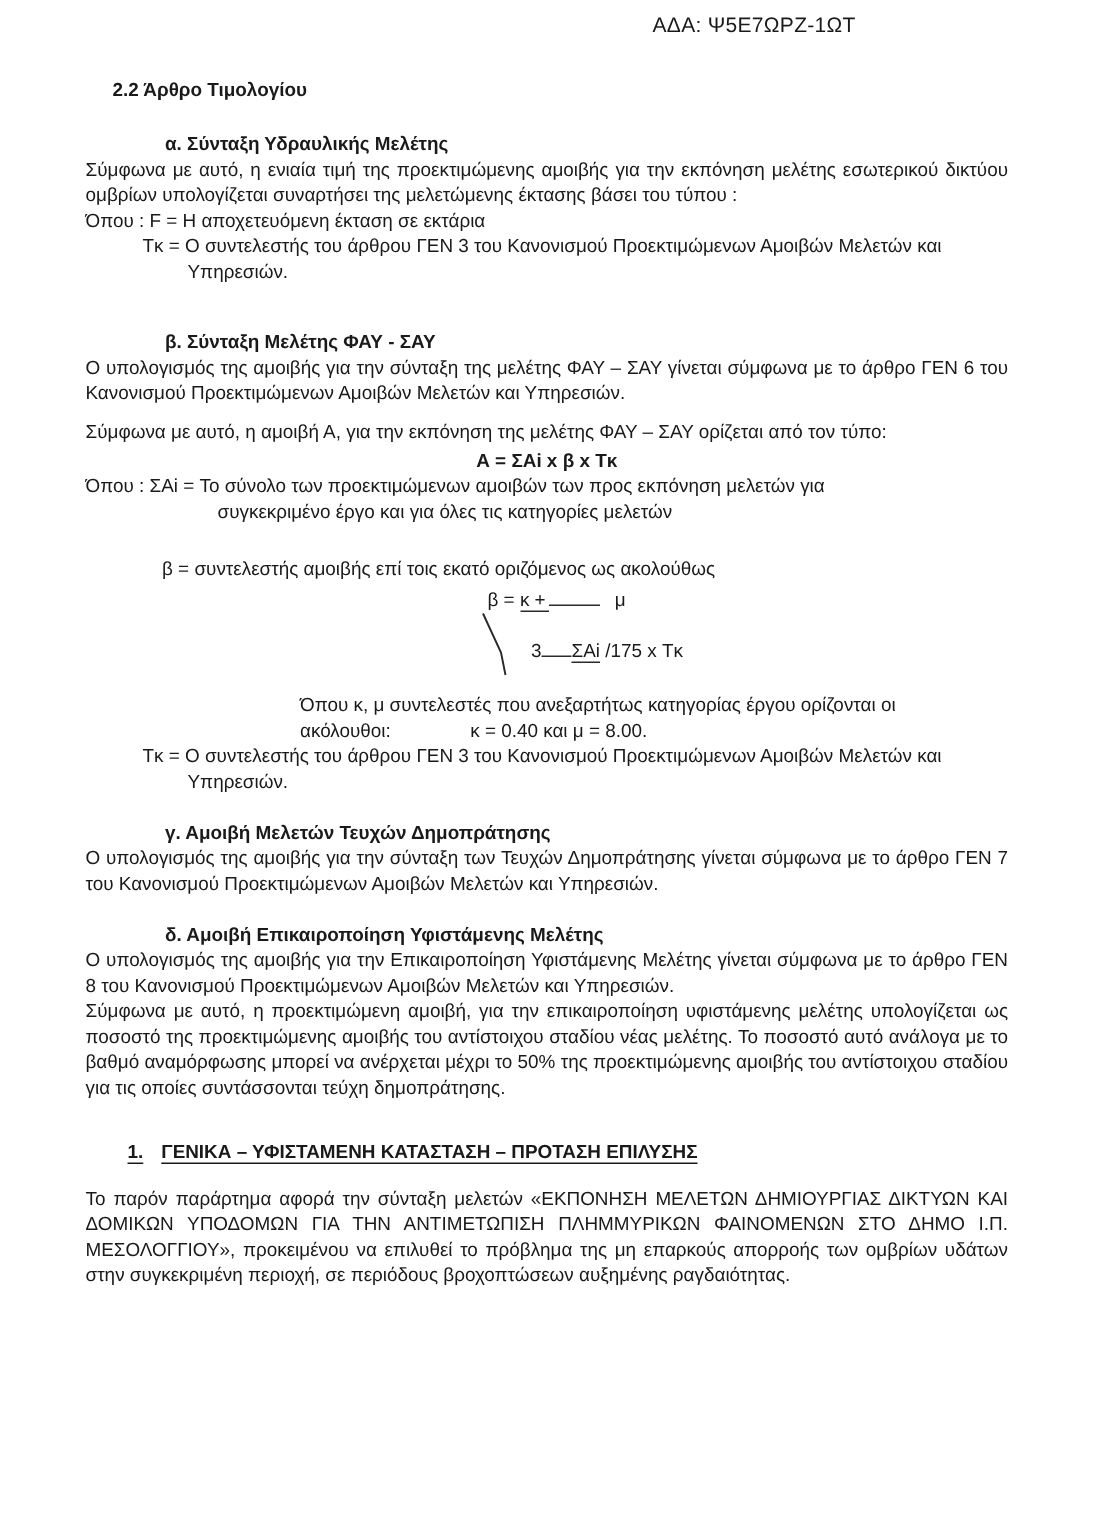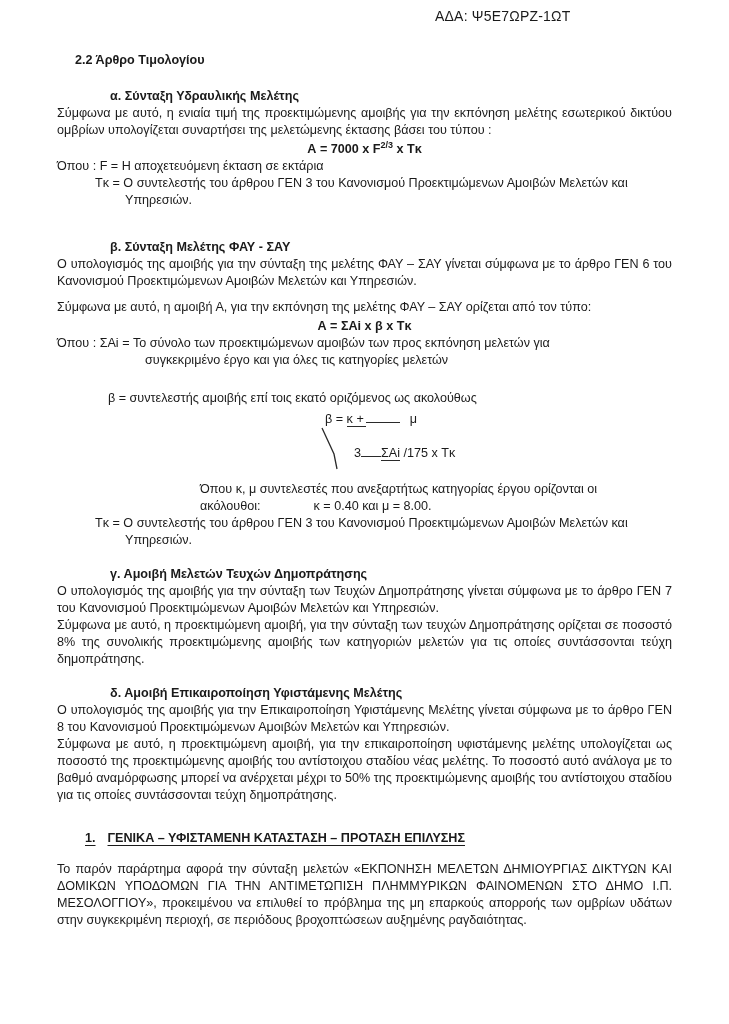--- a/index.html
+++ b/index.html
@@ -42,21 +42,20 @@
 <body>
 
 <div class="page">
 
   <p class="ada">ΑΔΑ: Ψ5Ε7ΩΡΖ-1ΩΤ</p>
 
   <p class="h22">2.2 Άρθρο Τιμολογίου</p>
 
   <p class="subhead first">α. Σύνταξη Υδραυλικής Μελέτης</p>
   <p class="just">Σύμφωνα με αυτό, η ενιαία τιμή της προεκτιμώμενης αμοιβής για την εκπόνηση μελέτης εσωτερικού δικτύου ομβρίων υπολογίζεται συναρτήσει της μελετώμενης έκτασης βάσει του τύπου :</p>
-  <p class="center bold mt2"><span>Α = 7000 x F</span><sup>2/3</sup><span> x Τκ</span></p>
   <p>Όπου : F = Η αποχετευόμενη έκταση σε εκτάρια</p>
   <p class="indent38">Τκ = Ο συντελεστής του άρθρου ΓΕΝ 3 του Κανονισμού Προεκτιμώμενων Αμοιβών Μελετών και</p>
   <p class="indent68">Υπηρεσιών.</p>
 
   <p class="subhead">β. Σύνταξη Μελέτης ΦΑΥ - ΣΑΥ</p>
   <p class="just">Ο υπολογισμός της αμοιβής για την σύνταξη της μελέτης ΦΑΥ – ΣΑΥ γίνεται σύμφωνα με το άρθρο ΓΕΝ 6 του Κανονισμού Προεκτιμώμενων Αμοιβών Μελετών και Υπηρεσιών.</p>
   <p class="just mt9">Σύμφωνα με αυτό, η αμοιβή Α, για την εκπόνηση της μελέτης ΦΑΥ – ΣΑΥ ορίζεται από τον τύπο:</p>
   <p class="center bold mt2">Α = ΣΑi x β x Τκ</p>
   <p>Όπου : ΣΑi = Το σύνολο των προεκτιμώμενων αμοιβών των προς εκπόνηση μελετών για</p>
   <p class="indent88">συγκεκριμένο έργο και για όλες τις κατηγορίες μελετών</p>
@@ -71,21 +70,20 @@
     </svg>
   </div>
 
   <p class="indent143">Όπου κ, μ συντελεστές που ανεξαρτήτως κατηγορίας έργου ορίζονται οι</p>
   <p class="indent143"><span>ακόλουθοι:</span><span style="display:inline-block;width:53px;"></span><span>κ = 0.40 και μ = 8.00.</span></p>
   <p class="indent38">Τκ = Ο συντελεστής του άρθρου ΓΕΝ 3 του Κανονισμού Προεκτιμώμενων Αμοιβών Μελετών και</p>
   <p class="indent68">Υπηρεσιών.</p>
 
   <p class="subhead mt17">γ. Αμοιβή Μελετών Τευχών Δημοπράτησης</p>
   <p class="just">Ο υπολογισμός της αμοιβής για την σύνταξη των Τευχών Δημοπράτησης  γίνεται σύμφωνα με το άρθρο ΓΕΝ 7 του Κανονισμού Προεκτιμώμενων Αμοιβών Μελετών και Υπηρεσιών.</p>
-  <p class="just">Σύμφωνα με αυτό, η προεκτιμώμενη αμοιβή, για την σύνταξη των τευχών Δημοπράτησης ορίζεται σε ποσοστό 8% της συνολικής προεκτιμώμενης αμοιβής των κατηγοριών μελετών για τις οποίες συντάσσονται τεύχη δημοπράτησης.</p>
 
   <p class="subhead mt17">δ. Αμοιβή Επικαιροποίηση Υφιστάμενης Μελέτης</p>
   <p class="just">Ο υπολογισμός της αμοιβής για την Επικαιροποίηση Υφιστάμενης Μελέτης  γίνεται σύμφωνα με το άρθρο ΓΕΝ 8 του Κανονισμού Προεκτιμώμενων Αμοιβών Μελετών και Υπηρεσιών.</p>
   <p class="just">Σύμφωνα με αυτό, η προεκτιμώμενη αμοιβή, για την επικαιροποίηση υφιστάμενης μελέτης  υπολογίζεται ως ποσοστό  της  προεκτιμώμενης αμοιβής του αντίστοιχου σταδίου νέας μελέτης. Το ποσοστό αυτό ανάλογα με το βαθμό αναμόρφωσης μπορεί να ανέρχεται μέχρι το 50% της προεκτιμώμενης αμοιβής του αντίστοιχου σταδίου για τις οποίες συντάσσονται τεύχη δημοπράτησης.</p>
 
   <p class="gen-head"><span class="undl gen-num">1.</span><span class="undl">ΓΕΝΙΚΑ – ΥΦΙΣΤΑΜΕΝΗ ΚΑΤΑΣΤΑΣΗ – ΠΡΟΤΑΣΗ ΕΠΙΛΥΣΗΣ</span></p>
 
   <p class="just mt14">Το παρόν παράρτημα αφορά την σύνταξη μελετών «ΕΚΠΟΝΗΣΗ ΜΕΛΕΤΩΝ ΔΗΜΙΟΥΡΓΙΑΣ ΔΙΚΤΥΩΝ ΚΑΙ ΔΟΜΙΚΩΝ ΥΠΟΔΟΜΩΝ ΓΙΑ ΤΗΝ ΑΝΤΙΜΕΤΩΠΙΣΗ ΠΛΗΜΜΥΡΙΚΩΝ ΦΑΙΝΟΜΕΝΩΝ ΣΤΟ ΔΗΜΟ Ι.Π. ΜΕΣΟΛΟΓΓΙΟΥ», προκειμένου να επιλυθεί το πρόβλημα της μη επαρκούς απορροής των ομβρίων υδάτων στην συγκεκριμένη περιοχή, σε περιόδους βροχοπτώσεων αυξημένης ραγδαιότητας.</p>
 
 </div>

